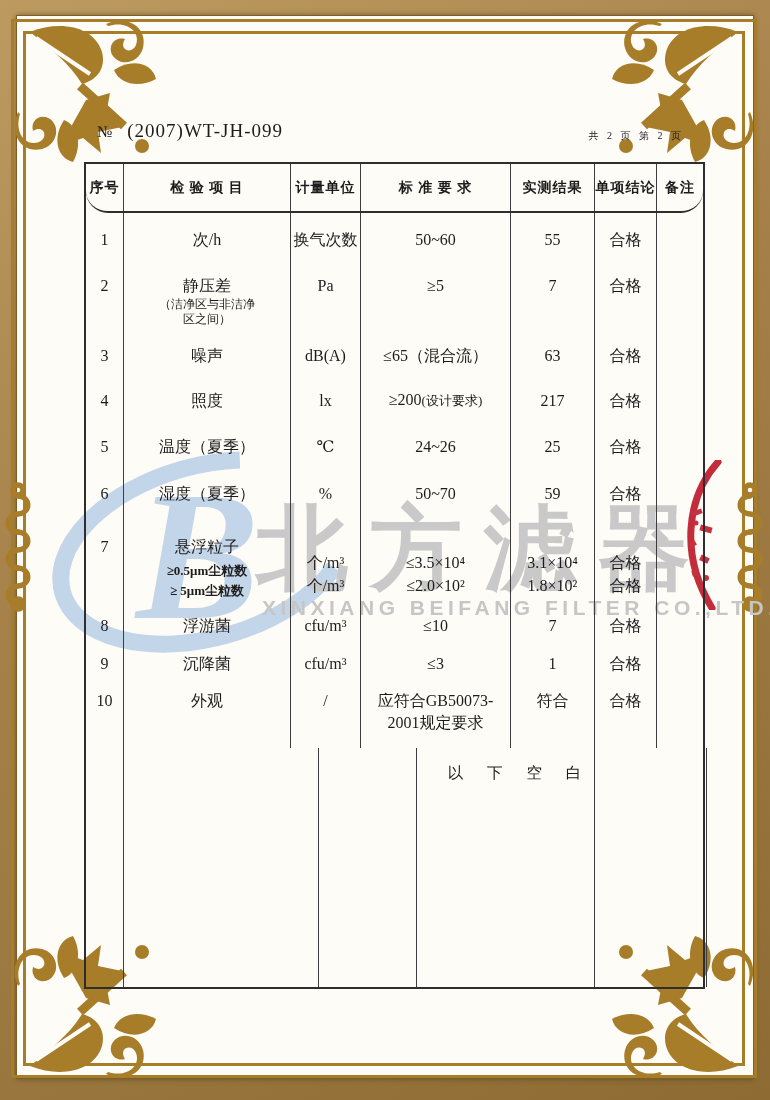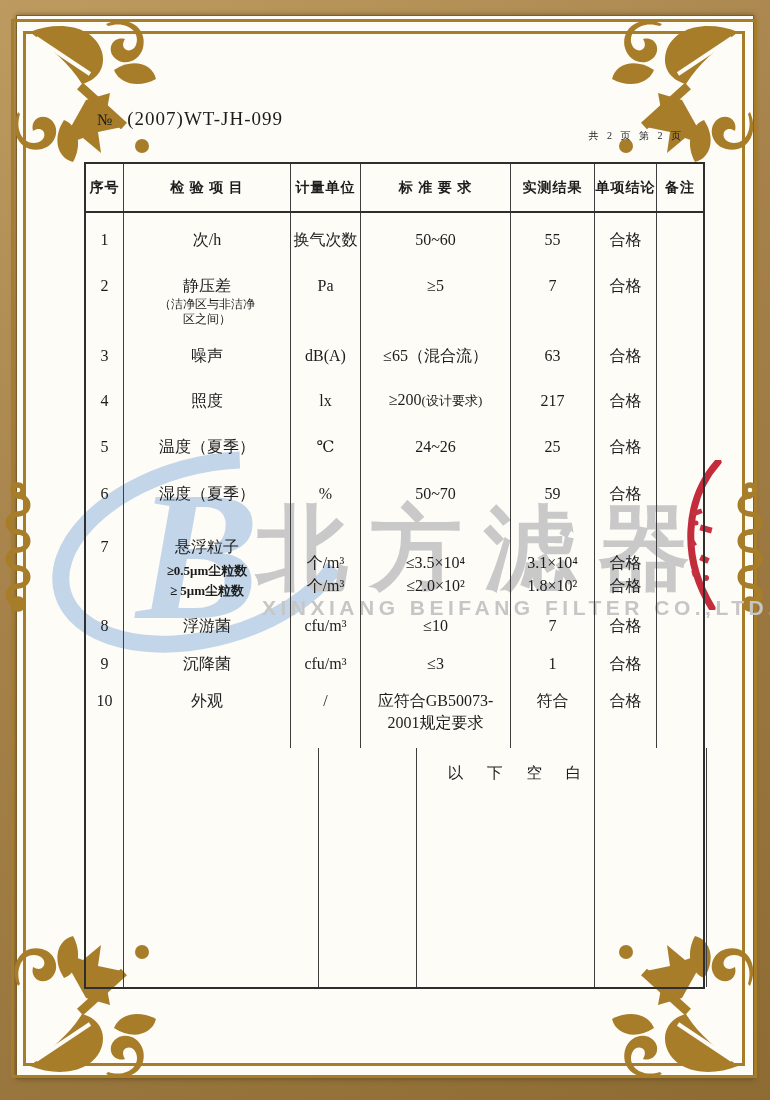--- a/index.html
+++ b/index.html
@@ -22,21 +22,21 @@
   .corner{position:absolute;width:158px;height:158px;}
   .corner.tl{left:2px;top:6px;}
   .corner.tr{right:4px;top:6px;transform:scaleX(-1);}
   .corner.bl{left:2px;bottom:8px;transform:scaleY(-1);}
   .corner.br{right:4px;bottom:8px;transform:scale(-1,-1);}
   
   .midorn{position:absolute;width:30px;height:136px;top:478px;}
   .midorn.left{left:3px;}
   .midorn.right{right:5px;}
   
-  .doc-no{position:absolute;left:97px;top:108px;font-size:19px;letter-spacing:1px;}
+  .doc-no{position:absolute;left:97px;top:120px;font-size:19px;letter-spacing:1px;}
   .doc-no .prefix{font-size:16px;margin-right:14px;}
   .page-info{position:absolute;right:86px;top:129px;font-size:10px;font-weight:normal;letter-spacing:3px;}
   
   .wm-logo{position:absolute;left:40px;top:440px;width:330px;height:225px;opacity:.85;pointer-events:none;}
   .wm-cn{
     position:absolute;left:256px;top:487px;width:480px;
     font-family:Liberation Sans, sans-serif;
     font-size:92px;font-weight:900;letter-spacing:22px;color:#c9c9c9;
     white-space:nowrap;pointer-events:none;
   }
@@ -46,21 +46,21 @@
     font-size:21px;font-weight:bold;letter-spacing:4.5px;color:#c6c6c6;
     white-space:nowrap;pointer-events:none;
   }
   
   .stamp{position:absolute;left:676px;top:460px;width:52px;height:150px;opacity:.92;pointer-events:none;}
   
   .sheet-table{
     position:absolute;left:84px;top:162px;width:617px;height:823px;
     border:2px solid #2e2e2e;display:flex;flex-direction:column;background:transparent;z-index:2;
   }
-  .trow{display:grid;grid-template-columns:38px 167px 70px 150px 84px 62px 1fr;flex-shrink:0;}
+  .trow{display:grid;grid-template-columns:38px 167px 70px 150px 84px 62px 1fr;flex-shrink:0;border-radius:22px;}
   .td{
     display:flex;flex-direction:column;justify-content:center;align-items:center;
     text-align:center;border-right:1px solid #3d3d3d;font-size:16px;line-height:22px;
     overflow:hidden;
   }
   .td:last-child{border-right:none;}
   .thead{height:47px;border-bottom:2px solid #2e2e2e;}
   .thead .td{font-size:14px;font-weight:bold;letter-spacing:1px;}
   .h-r1{height:53px;}
   .h-r2{height:67px;}

